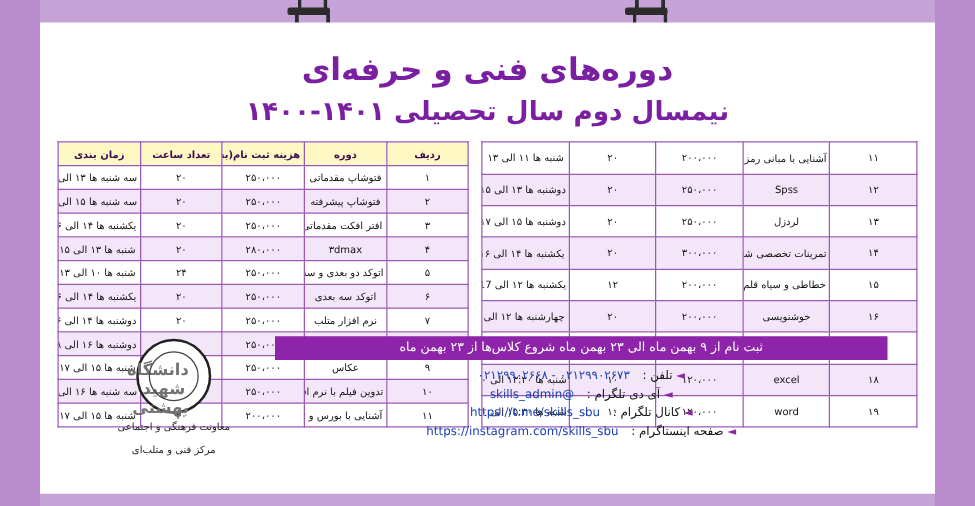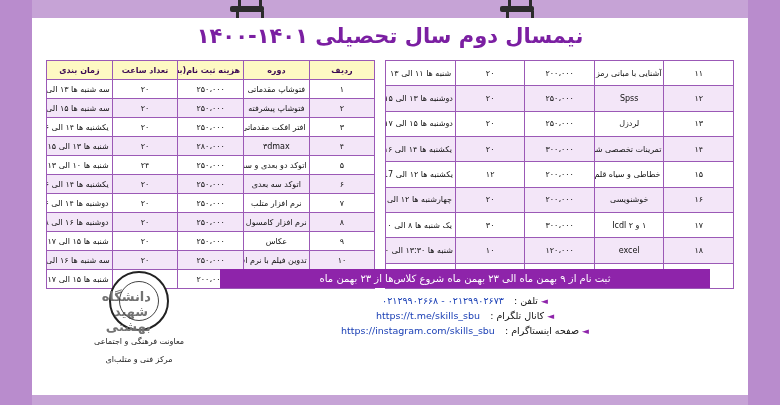--- a/index.html
+++ b/index.html
@@ -150,20 +150,21 @@
       <div class="leg"></div>
   </div>
   <div class="clip c2">
     <div class="arm"></div>
       <div class="bar"></div>
       <div class="leg"></div>
   </div>
 
   <div class="inner">
 
+    <div class="title">دوره‌های فنی و حرفه‌ای</div>
     <div class="subtitle">نیمسال دوم سال تحصیلی ۱۴۰۱-۱۴۰۰</div>
 
     <div class="tables">
 
       <table class="right-tbl">
         <thead>
           <tr>
             <th>ردیف</th>
             <th>دوره</th>
             <th>هزینه ثبت نام(به تومان)</th>
@@ -334,20 +335,26 @@
       <div class="contact">
         <div class="reg-banner">ثبت نام از ۹ بهمن ماه الی ۲۳ بهمن ماه    شروع کلاس‌ها از ۲۳ بهمن ماه</div>
 
         <div class="contact-line">
           <span class="bullet">◄</span>
           <span class="lbl">تلفن :</span>
           <span class="sep"></span>
           <span class="val">۰۲۱۲۹۹۰۲۶۷۳ - ۰۲۱۲۹۹۰۲۶۶۸</span>
         </div>
 
+        <div class="contact-line">
+          <span class="bullet">◄</span>
+          <span class="lbl">آی دی تلگرام :</span>
+          <span class="sep"></span>
+          <span class="val">@skills_admin</span>
+        </div>
 
         <div class="contact-line">
           <span class="bullet">◄</span>
           <span class="lbl">کانال تلگرام :</span>
           <span class="sep"></span>
           <span class="val">https://t.me/skills_sbu</span>
         </div>
 
         <div class="contact-line">
           <span class="bullet">◄</span>

